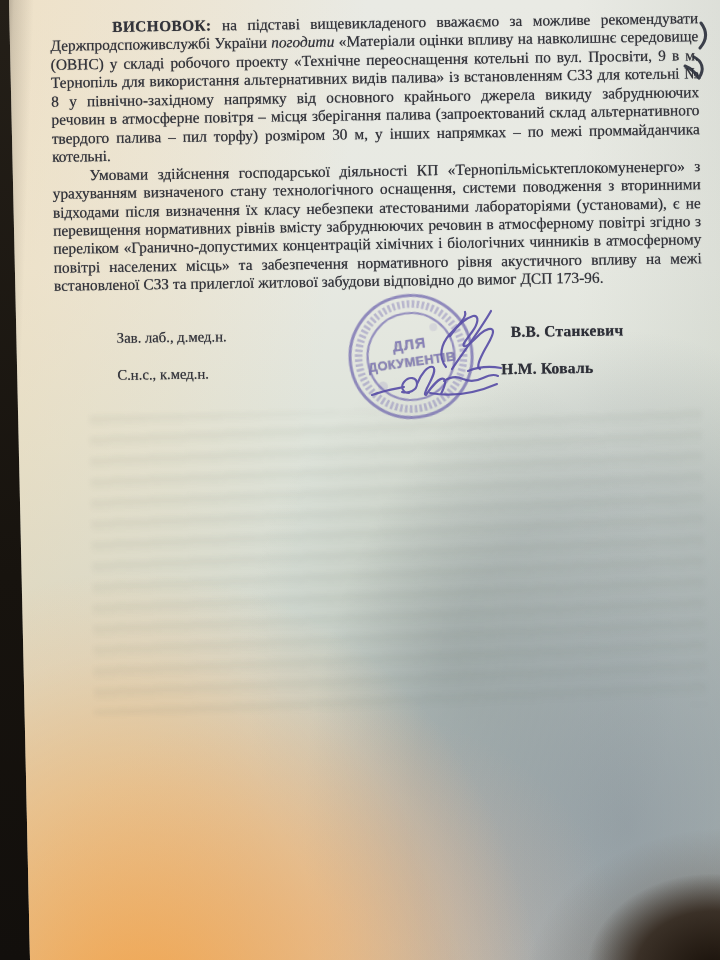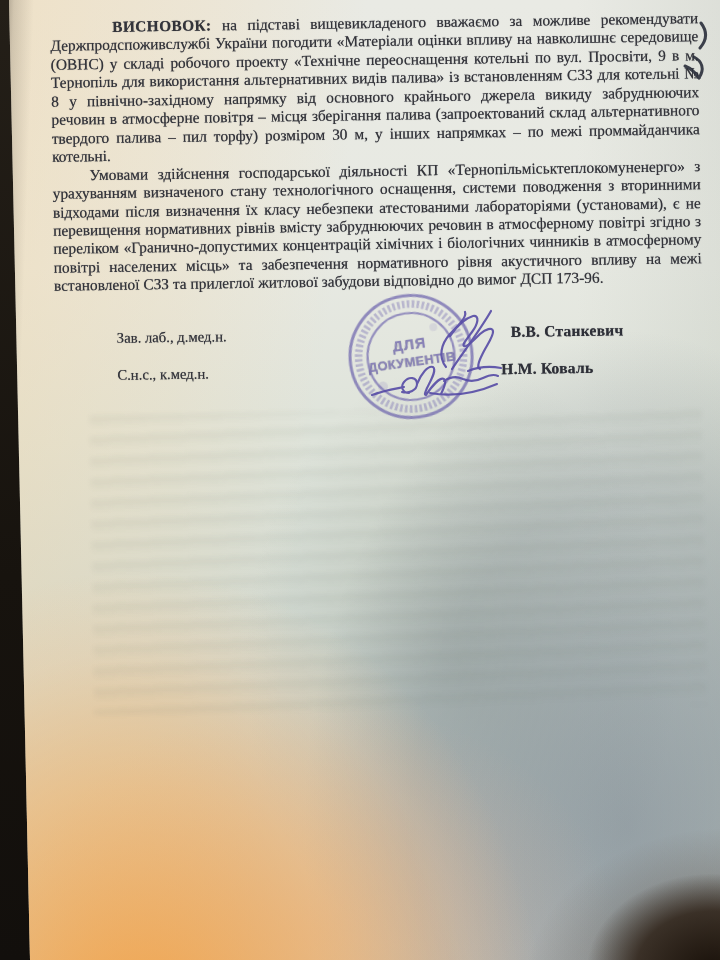--- a/index.html
+++ b/index.html
@@ -38,21 +38,21 @@
   .content{
     position:absolute;left:50px;top:14px;width:648px;
     transform:rotate(-0.85deg);transform-origin:50% 0%;
     color:#33343a;font-size:15.4px;line-height:18.45px;text-align:justify;
     text-shadow:0 0 0.7px rgba(46,46,56,0.75);
   }
   .content p{margin:0;}
   .para1{text-indent:62px;}
   .para2{text-indent:37px;}
   .lead{font-weight:bold;letter-spacing:.4px;}
-  .it{}
+  .it{font-style:italic;}
   
   .sig-block{margin-top:34px;position:relative;height:80px;}
   .sig-row{position:relative;height:19px;}
   .sig-row.second{margin-top:18px;}
   .sig-title{position:absolute;left:62px;font-size:14.7px;white-space:nowrap;}
   .sig-name{position:absolute;font-weight:bold;font-size:15.6px;white-space:nowrap;letter-spacing:.2px;color:#2e3038;}
   .sig-name.n1{left:456px;}
   .sig-name.n2{left:446px;}
   
   .stamp{

